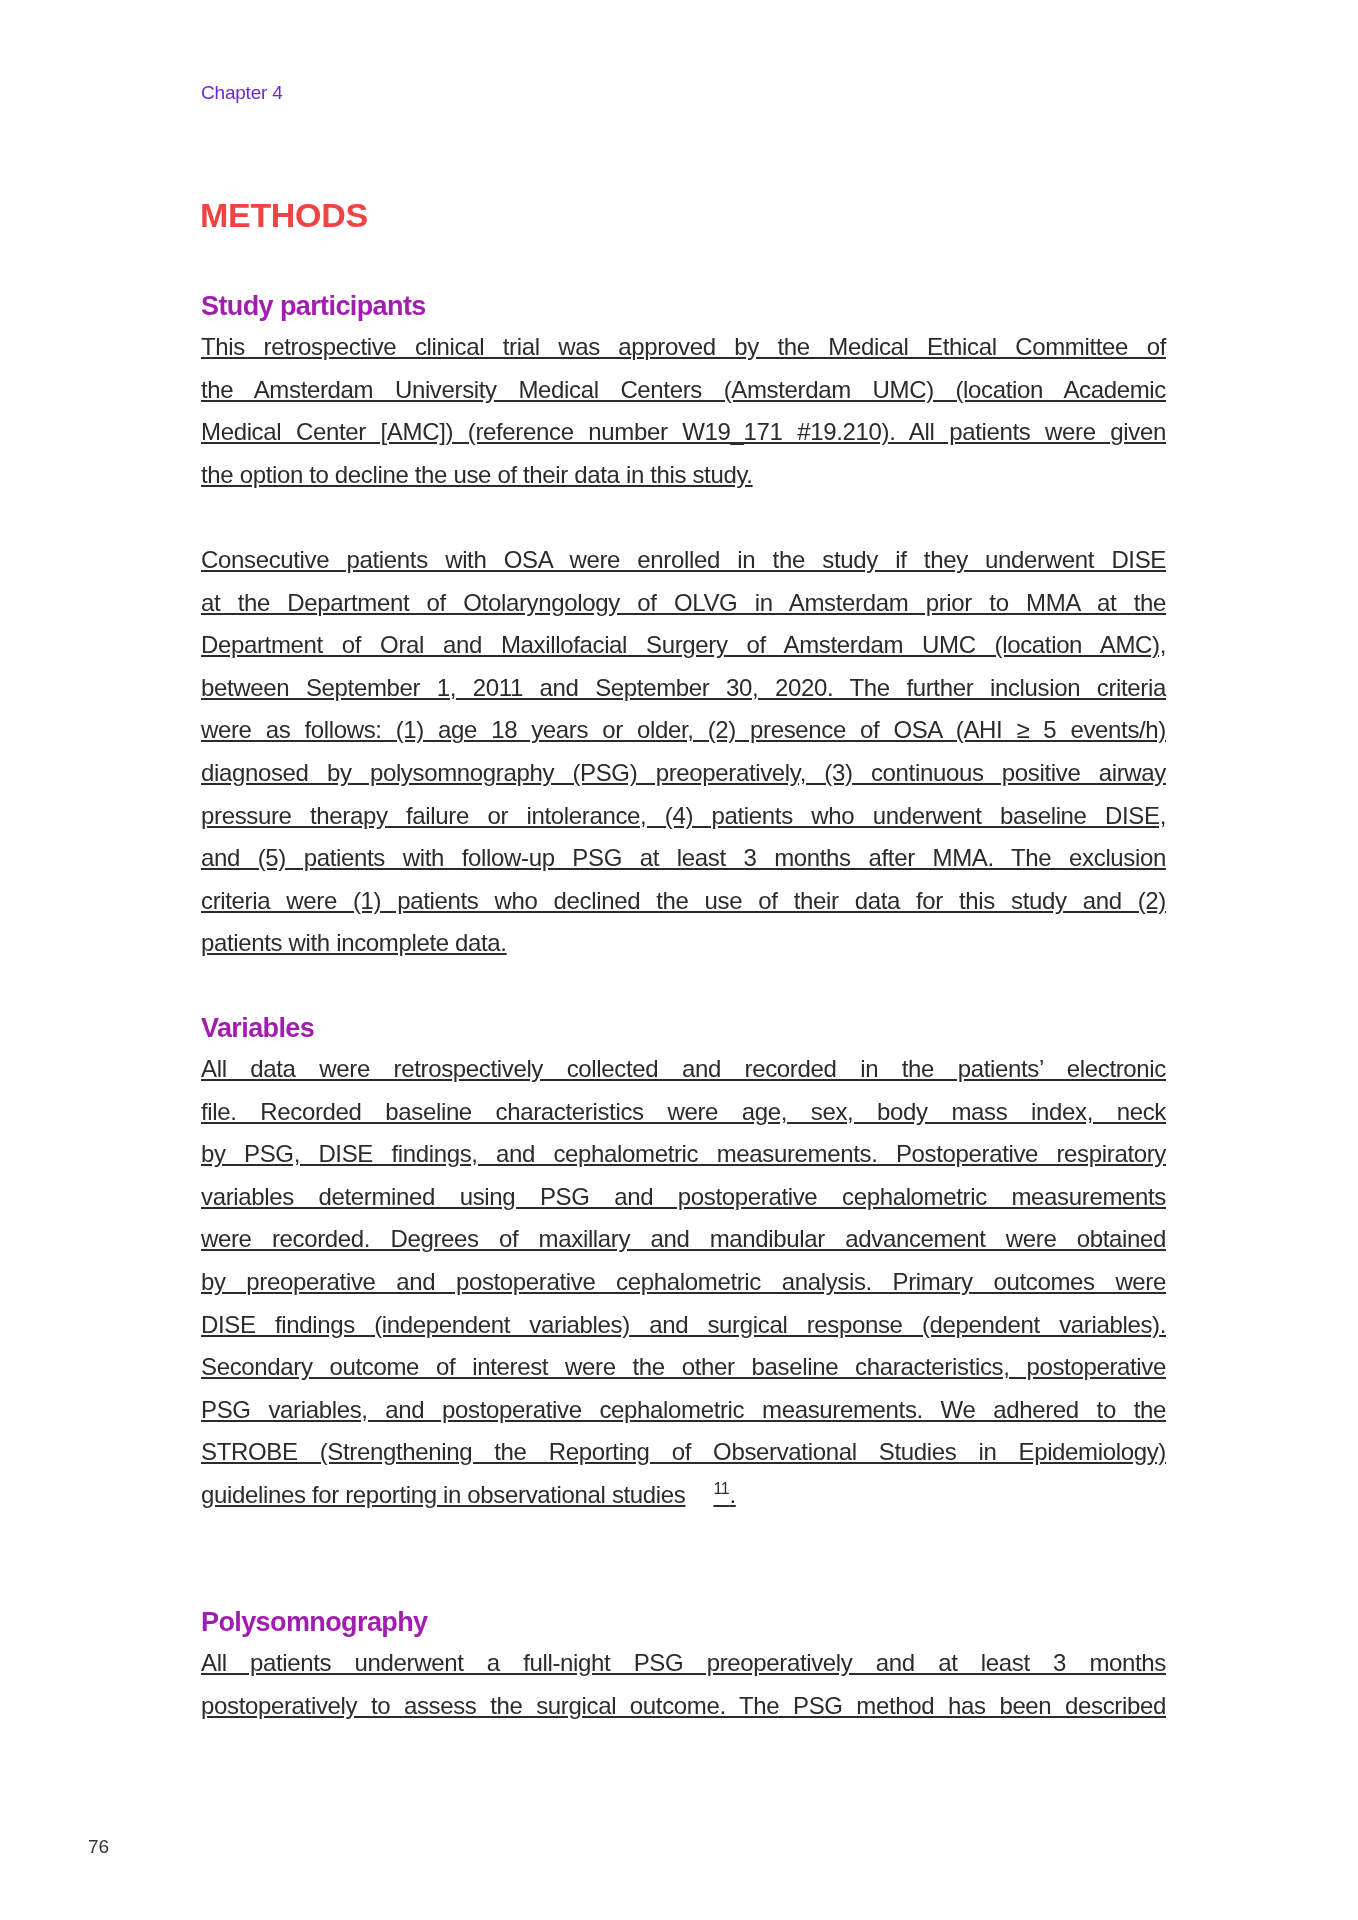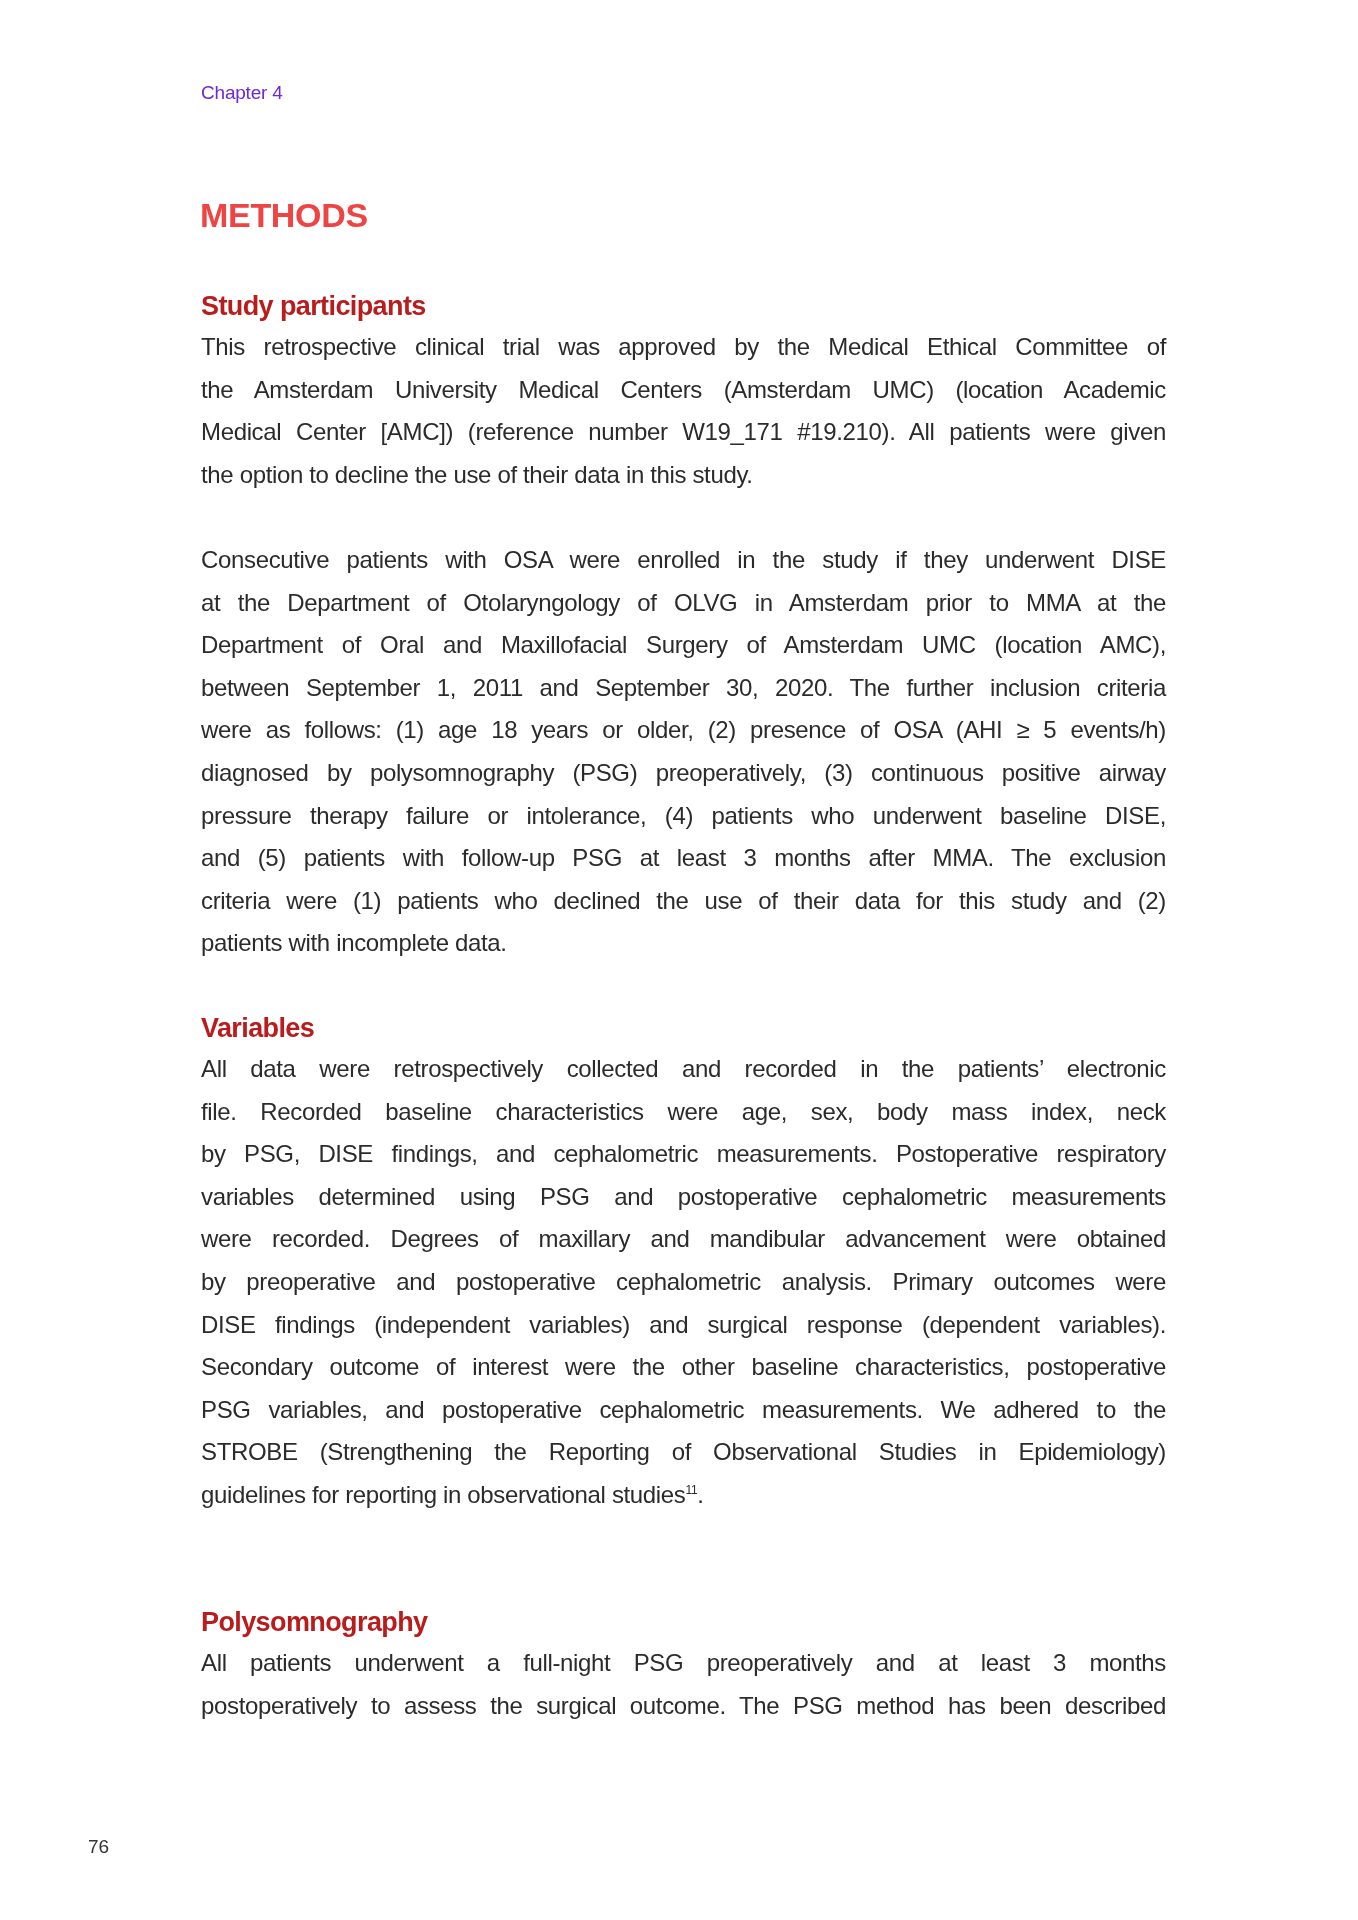--- a/index.html
+++ b/index.html
@@ -1,26 +1,26 @@
 <!DOCTYPE html>
 <html><head>
 <meta charset="utf-8">
 <style>
   html, body { margin: 0; padding: 0; background: #ffffff; }
   body { width: 1358px; height: 1920px; position: relative; overflow: hidden;
          font-family: "Liberation Sans", sans-serif; color: #2b2b2b; }
   .running-head { position: absolute; left: 201px; top: 82px; font-size: 19px; color: #6d28d9; letter-spacing: -0.2px; }
   .h1 { position: absolute; left: 200px; top: 196px; font-size: 34px; font-weight: bold; color: #ef4444; letter-spacing: -0.3px; }
   .section { position: absolute; left: 201px; width: 965px; }
-  .h2 { font-size: 27px; font-weight: bold; color: #b91c1c; height: 40px; line-height: 40px; letter-spacing: -0.6px; }
-  .line { display: block; font-size: 24px; line-height: 42.6px; height: 42.6px; text-align: justify; text-align-last: justify; white-space: nowrap; overflow: visible; letter-spacing: -0.35px; word-spacing: 0px; }
+  .h2 { font-size: 27px; font-weight: bold; color: #a21caf; height: 40px; line-height: 40px; letter-spacing: -0.6px; }
+  .line { display: block; font-size: 24px; line-height: 42.6px; height: 42.6px; text-align: justify; text-align-last: justify; white-space: nowrap; overflow: visible; letter-spacing: -0.35px; word-spacing: 0px; text-decoration: underline; }
   .line.last { text-align-last: left; }
   .para { margin: 0; }
   .page-number { position: absolute; left: 88px; top: 1828px; font-size: 19px; color: #333; margin-top: 8px; }
-  sup { font-size: 12px; line-height: 0; vertical-align: super; }
+  sup { font-size: 16px; line-height: 0; vertical-align: super; margin-left: 28px; }
 </style>
 </head>
 <body>
 
 <div class="running-head">Chapter 4</div>
 <div class="h1">METHODS</div>
 
 <div class="section" style="top:286px;">
   <div class="h2">Study participants</div>
   <div class="para">

